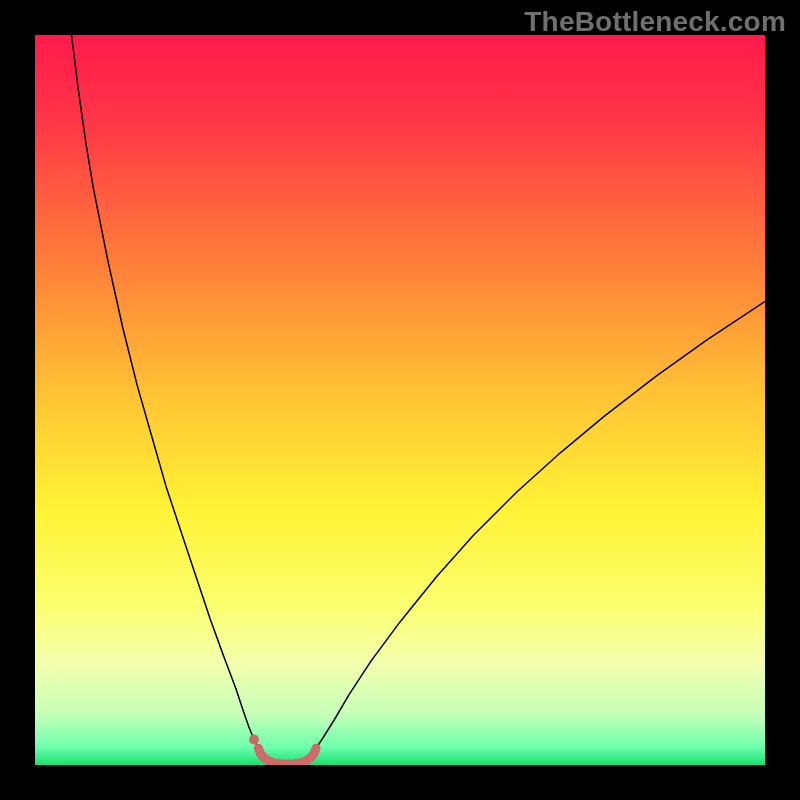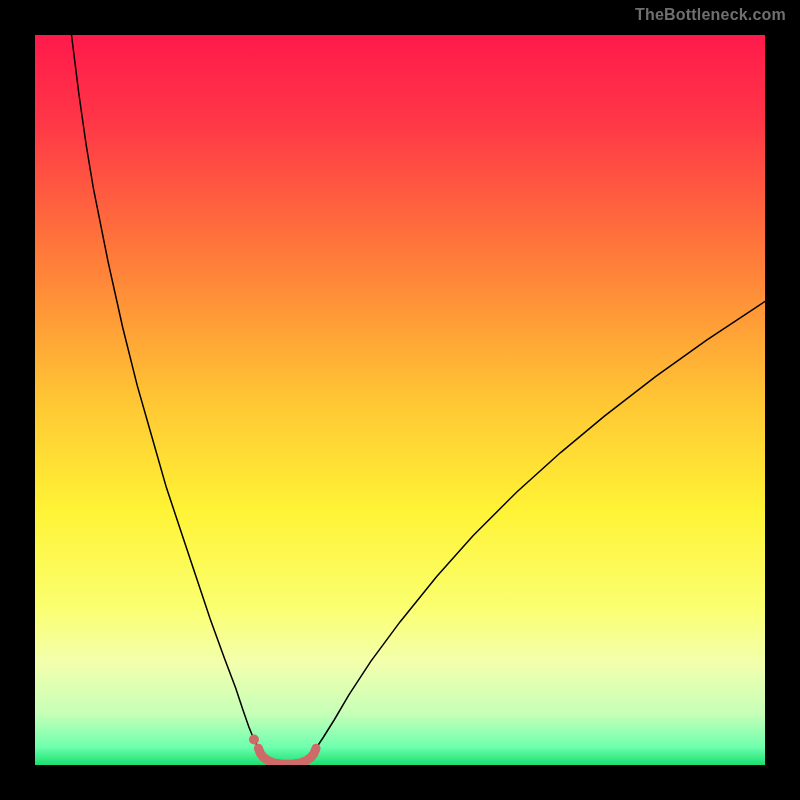--- a/index.html
+++ b/index.html
@@ -20,21 +20,21 @@
     left: 35px;
     top: 35px;
     width: 730px;
     height: 730px;
   }
   .watermark {
     position: absolute;
     top: 6px;
     right: 14px;
     font-family: Arial, Helvetica, sans-serif;
-    font-size: 16px;
+    font-size: 28px;
     font-weight: 600;
     color: #6f6f6f;
     letter-spacing: 0.2px;
     user-select: none;
   }
   svg {
     display: block;
   }
 </style>
 </head>

